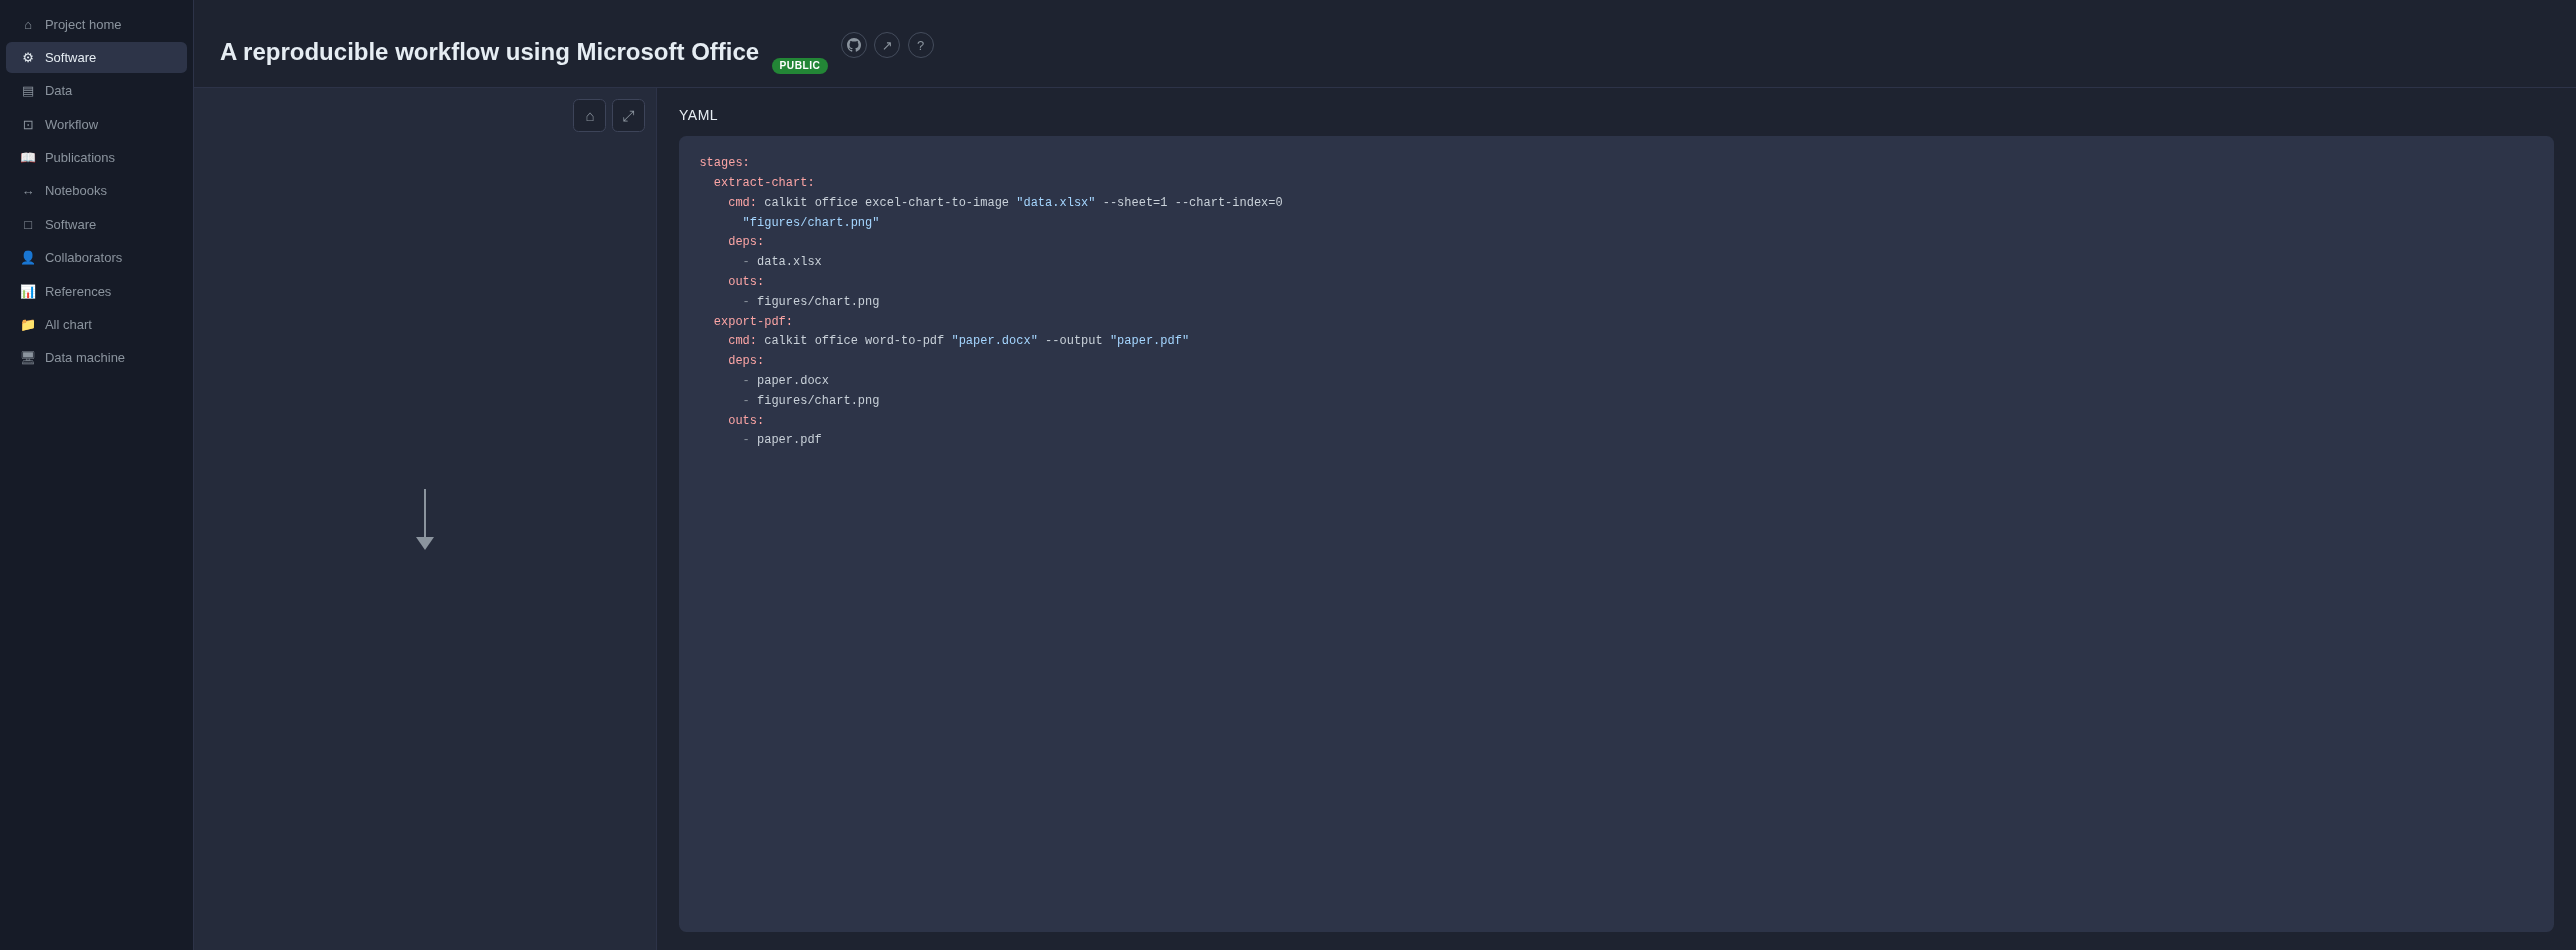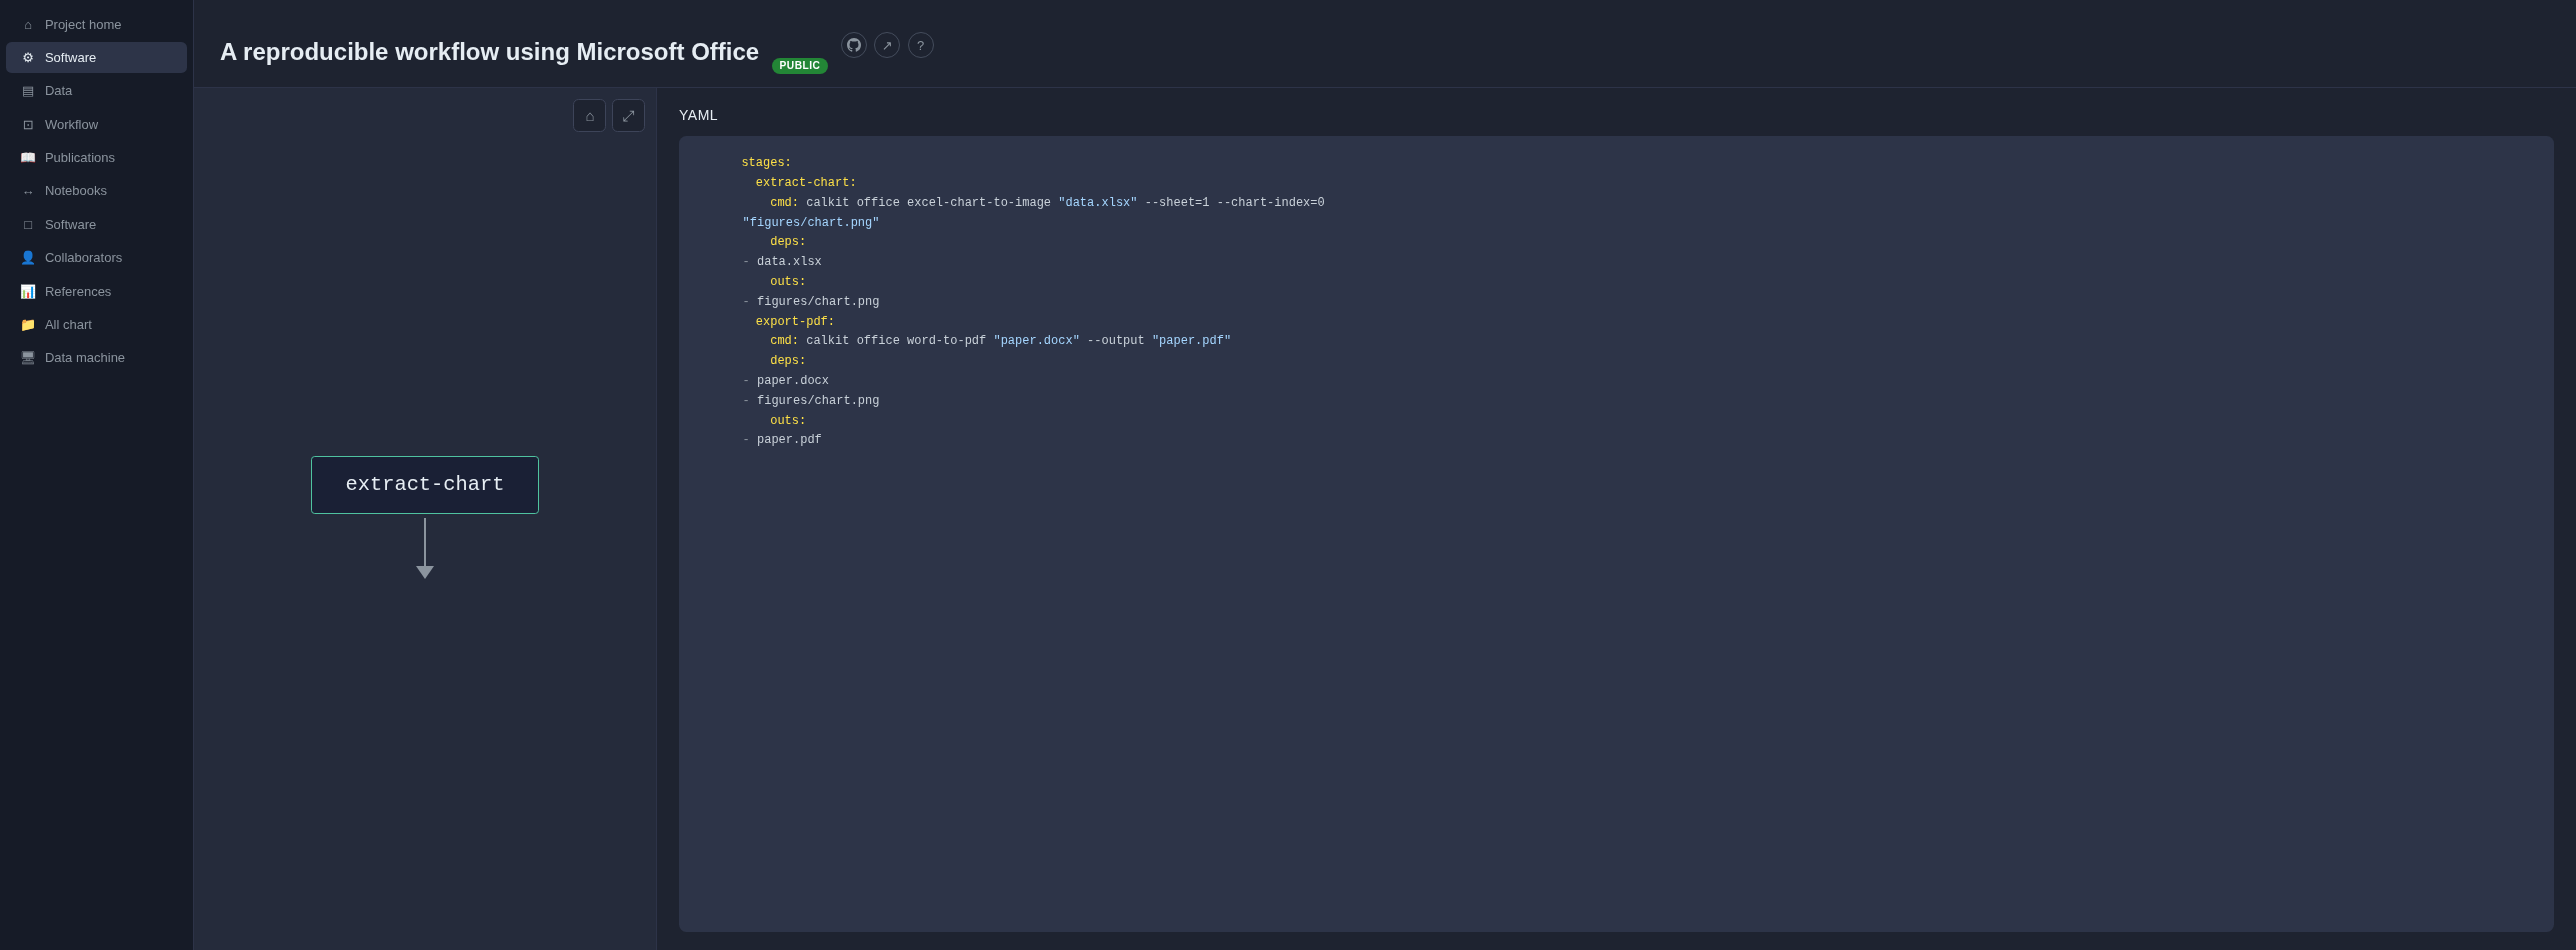--- a/index.html
+++ b/index.html
@@ -194,21 +194,21 @@
       background: #2d3448;
       border-radius: 7.4px;
       padding: 18.5px 20.4px;
       font-family: 'Courier New', Courier, monospace;
       font-size: 12px;
       line-height: 1.65;
       color: #c9d1d9;
       overflow: auto;
       flex: 1;
     }
-    .yaml-key { color: #fde047; margin-left: 42px; }
+    .yaml-key { color: #fca5a5; }
     .yaml-string { color: #a5d6ff; }
     .yaml-dash { color: #8b949e; }
   </style>
 </head>
 <body>
 
 <nav class="sidebar">
 <div class="sidebar-item">
       <span class="sidebar-icon">⌂</span>
       <span>Project home</span>
@@ -280,23 +280,20 @@
     <div class="diagram-panel">
       <div class="diagram-toolbar">
         <button class="diagram-tool-btn" title="Home">
           <span>⌂</span>
         </button>
         <button class="diagram-tool-btn" title="Expand">
           <span>⤢</span>
         </button>
       </div>
       <div class="diagram-canvas">
-        <div class="workflow-node">
-          <span>extract-chart</span>
-        </div>
         <div class="workflow-arrow">
           <div class="arrow-line"></div>
           <div class="arrow-head"></div>
         </div>
       </div>
     </div>
 
     <div class="yaml-panel">
       <div class="yaml-title">YAML</div>
       <div class="yaml-code-block">

